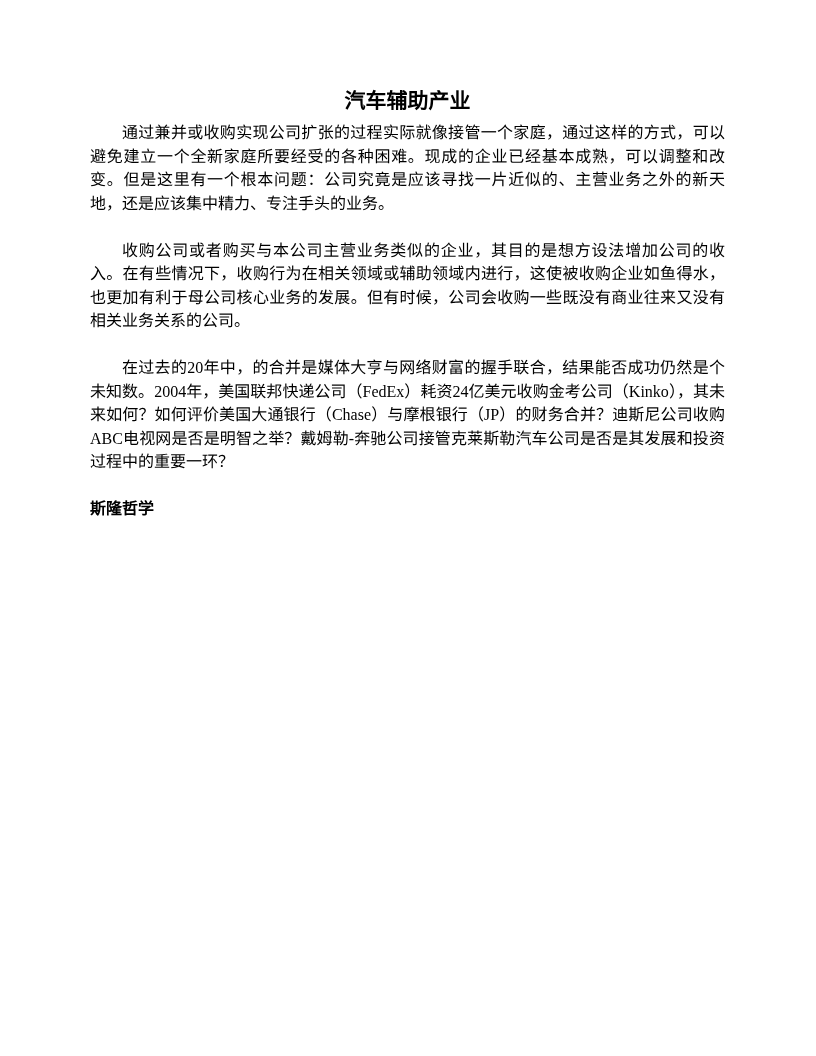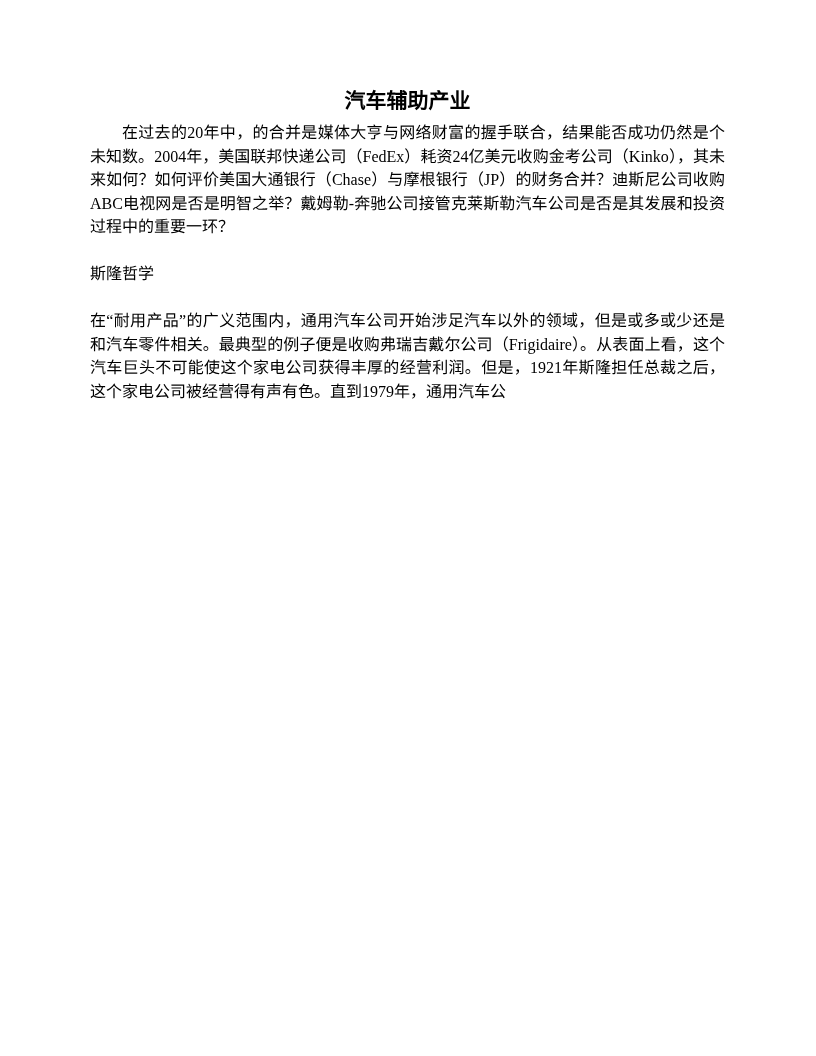--- a/index.html
+++ b/index.html
@@ -36,36 +36,37 @@
   }
   .para.indent {
     text-indent: 2em;
   }
   .para.no-indent {
     text-indent: 0;
   }
   .section-heading {
     margin: 0 0 23.5px 0;
     text-indent: 0;
-    font-weight: normal;
+    font-weight: bold;
     font-size: 16px;
     text-align: left;
   }
 </style>
 </head>
 <body>
 
 <div class="page">
 
   <h1 class="doc-title">汽车辅助产业</h1>
 
+  <p class="para indent">通过兼并或收购实现公司扩张的过程实际就像接管一个家庭，通过这样的方式，可以避免建立一个全新家庭所要经受的各种困难。现成的企业已经基本成熟，可以调整和改变。但是这里有一个根本问题：公司究竟是应该寻找一片近似的、主营业务之外的新天地，还是应该集中精力、专注手头的业务。</p>
 
+  <p class="para indent">收购公司或者购买与本公司主营业务类似的企业，其目的是想方设法增加公司的收入。在有些情况下，收购行为在相关领域或辅助领域内进行，这使被收购企业如鱼得水，也更加有利于母公司核心业务的发展。但有时候，公司会收购一些既没有商业往来又没有相关业务关系的公司。</p>
 
   <p class="para indent">在过去的20年中，的合并是媒体大亨与网络财富的握手联合，结果能否成功仍然是个未知数。2004年，美国联邦快递公司（FedEx）耗资24亿美元收购金考公司（Kinko），其未来如何？如何评价美国大通银行（Chase）与摩根银行（JP）的财务合并？迪斯尼公司收购ABC电视网是否是明智之举？戴姆勒-奔驰公司接管克莱斯勒汽车公司是否是其发展和投资过程中的重要一环？</p>
 
 
 
   <p class="para section-heading">斯隆哲学</p>
 
 
-  <p class="para no-indent">在“耐用产品”的广义范围内，通用汽车公司开始涉足汽车以外的领域，但是或多或少还是和汽车零件相关。最典型的例子便是收购弗瑞吉戴尔公司（Frigidaire）。从表面上看，这个汽车巨头不可能使这个家电公司获得丰厚的经营利润。但是，1921年斯隆担任总裁之后，这个家电公司被经营得有声有色。直到1979年，通用汽车公</p>
 
 </div>
 
 </body></html>

